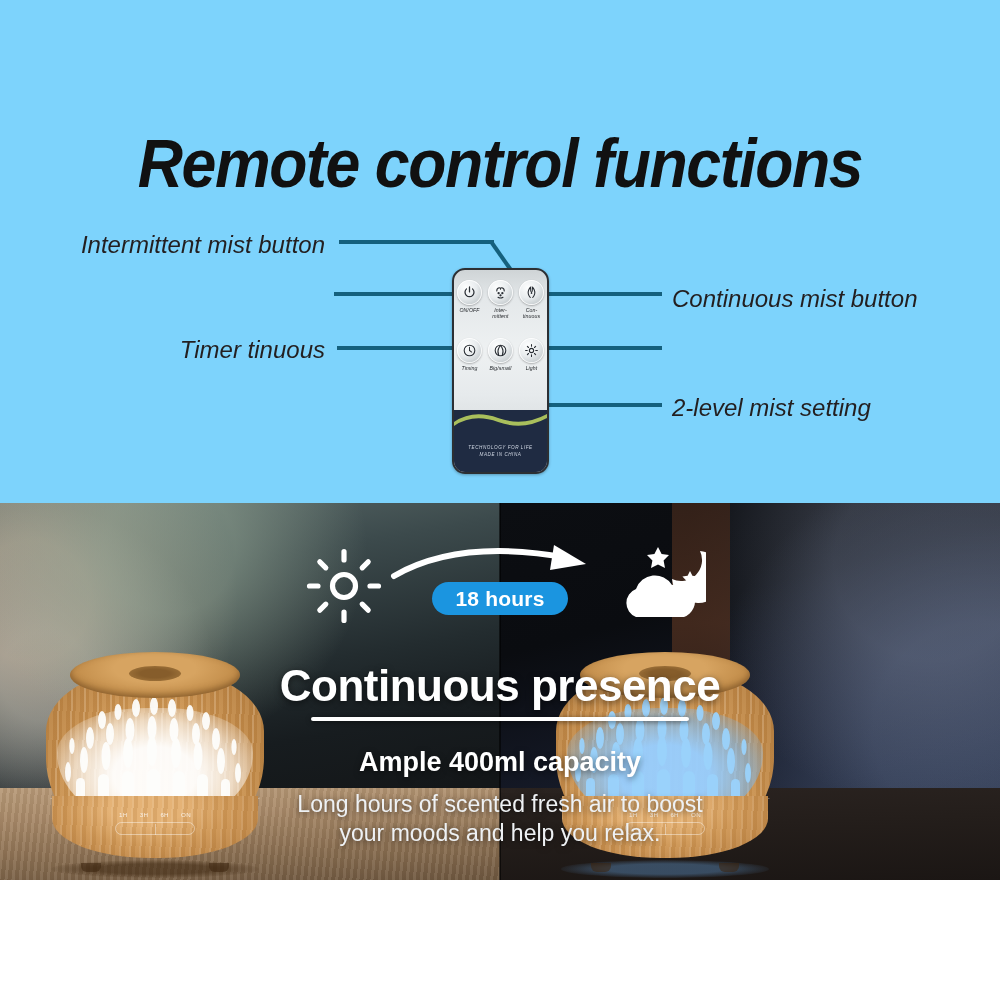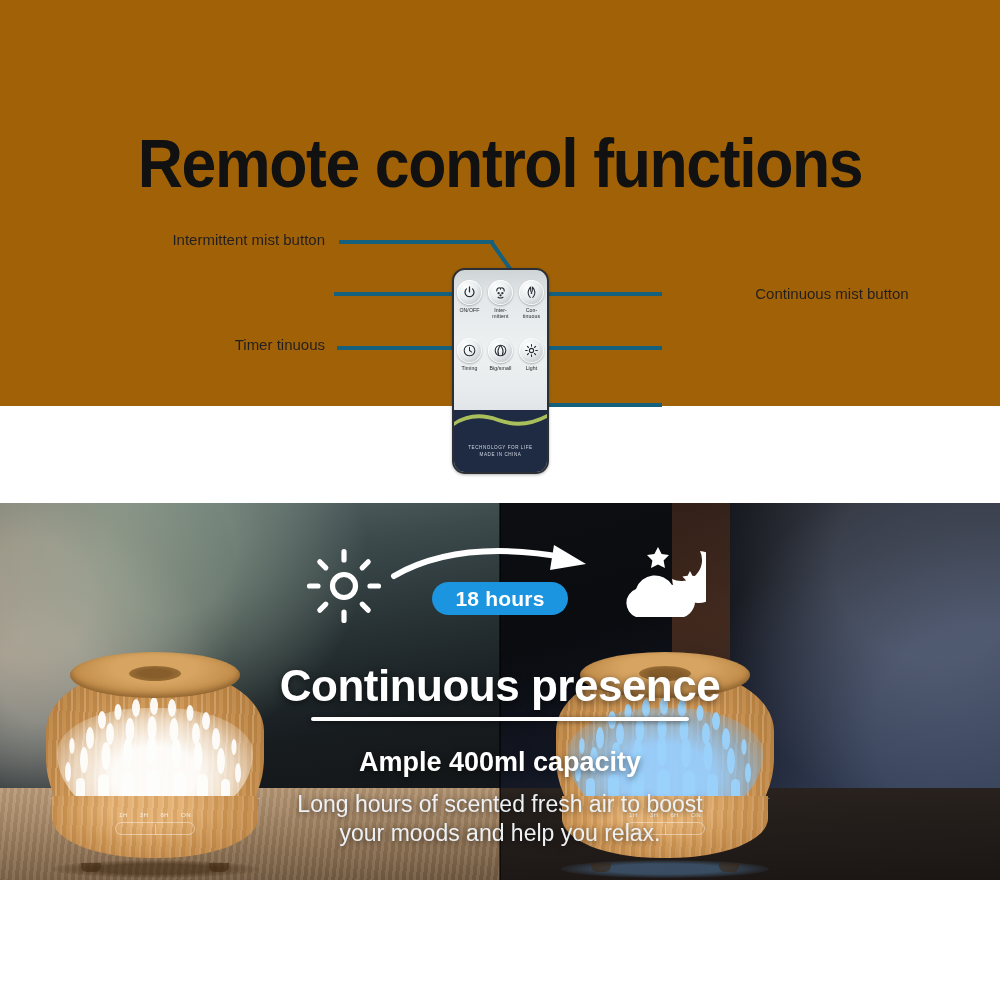--- a/index.html
+++ b/index.html
@@ -5,42 +5,42 @@
   * { margin:0; padding:0; box-sizing:border-box; }
   html,body { width:1000px; height:1000px; }
   body {
     font-family:"Liberation Sans", sans-serif;
     background:#ffffff;
     position:relative;
     overflow:hidden;
   }
 
   
-  #top-section { position:absolute; left:0; top:0; width:1000px; height:406px; background:#a16207; }
+  #top-section { position:absolute; left:0; top:0; width:1000px; height:503px; background:#7dd3fc;font-style:italic; }
 
   #page-title {
     position:absolute; left:0; top:124px; width:1000px;
     text-align:center;
     font-size:68px; font-weight:bold;
     letter-spacing:-1.5px;
     color:#111111;
     transform:scaleX(0.92);
     font-family:"Liberation Sans", sans-serif;
   }
 
   
   .callout-label {
     position:absolute;
-    font-size:15px;
+    font-size:24px;
     color:#231f20;
     white-space:nowrap;
     font-family:"Liberation Sans", sans-serif;
   }
   .lab-left  { text-align:right; }
-  .lab-right { text-align:center; }
+  .lab-right { text-align:left; }
 
   
   .conn {
     position:absolute;
     background:#15607d;
   }
   .conn-h { height:4px; }
   .dot {
     position:absolute;
     width:11px; height:11px; border-radius:50%;
@@ -282,20 +282,21 @@
 <body>
 
 <div id="top-section">
 
   <div id="page-title">Remote control functions</div>
 
   <div class="callout-label lab-left" style="left:20px; top:231px; width:305px;">Intermittent mist button</div>
   <div class="callout-label lab-left" style="left:20px; top:336px; width:305px;">Timer tinuous</div>
 
   <div class="callout-label lab-right" style="left:672px; top:285px; width:320px;">Continuous mist button</div>
+  <div class="callout-label lab-right" style="left:672px; top:394px; width:320px;">2-level mist setting</div>
 
   <div class="conn conn-h" style="left:339px; top:240px; width:155px;"></div>
   <div class="diag" style="left:492px; top:241px; width:47px; transform:rotate(55deg);"></div>
   <div class="dot" style="left:494px; top:278px;"></div>
 
   <div class="conn conn-h" style="left:334px; top:292px; width:125px;"></div>
   <div class="dot" style="left:453px; top:288px;"></div>
 
   <div class="conn conn-h" style="left:337px; top:346px; width:122px;"></div>
   <div class="dot" style="left:453px; top:342px;"></div>

